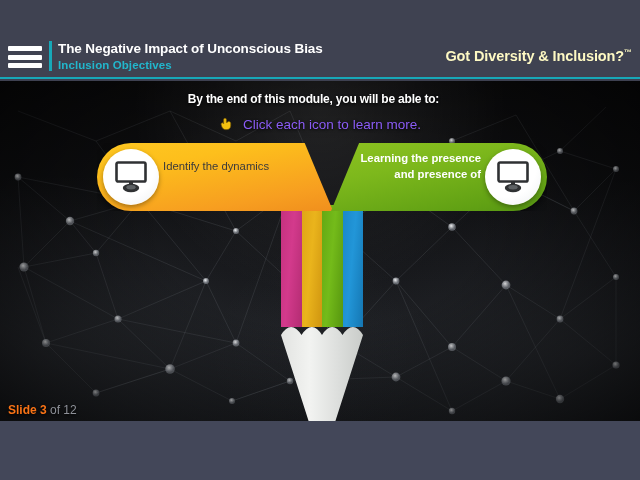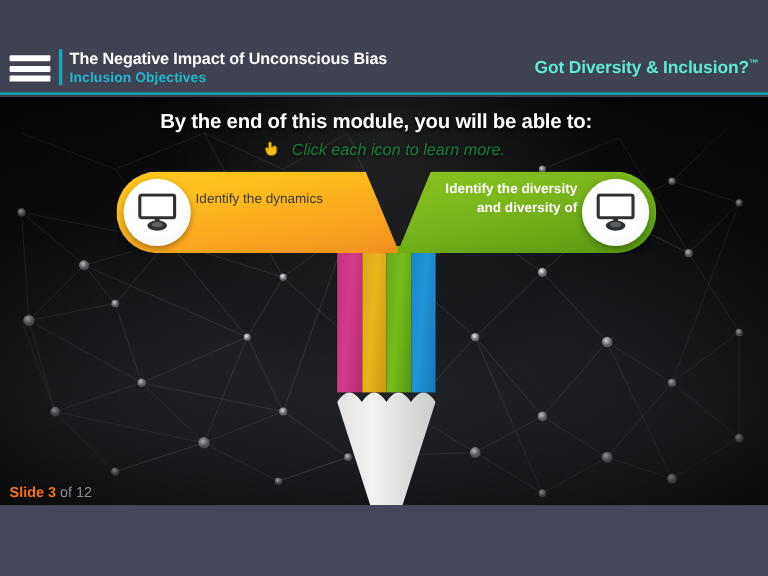--- a/index.html
+++ b/index.html
@@ -30,21 +30,21 @@
   .hdr-title {
     font-size:13.5px; font-weight:bold; color:#ffffff; letter-spacing:-0.1px;
     line-height:17px; white-space:nowrap;
   }
   .hdr-sub {
     font-size:11.5px; font-weight:bold; color:#22b7cc; letter-spacing:0.1px;
     line-height:15px; white-space:nowrap; margin-top:1px;
   }
   .brand {
     position:absolute; right:8px; top:48px;
-    font-size:14.5px; font-weight:bold; color:#5eead4; white-space:nowrap;
+    font-size:14.5px; font-weight:bold; color:#fef9c3; white-space:nowrap;
     letter-spacing:-0.1px;
   }
   .brand sup { font-size:8px; vertical-align:super; }
 
   
   .canvas {
     position:absolute; left:0; top:81px; width:640px; height:340px;
     background:#090909;
     overflow:hidden;
   }
@@ -59,27 +59,27 @@
   }
   .vignette {
     position:absolute; inset:0;
     background:radial-gradient(ellipse at 50% 45%, rgba(0,0,0,0) 35%, rgba(0,0,0,0.72) 100%);
     pointer-events:none;
   }
 
   
   .obj-title {
     position:absolute; left:0; top:11px; width:627px; text-align:center;
-    font-size:17px; font-weight:bold; color:#ffffff; letter-spacing:-0.2px;
+    font-size:12px; font-weight:bold; color:#ffffff; letter-spacing:-0.2px;
     text-shadow:0 1px 3px rgba(0,0,0,.9);
   }
   .obj-sub {
     position:absolute; left:0; top:35px; width:640px;
     display:flex; align-items:center; justify-content:center; gap:7px;
-    font-size:13.5px; font-style:italic; color:#15803d; font-weight:500;
+    font-size:13.5px; color:#8b5cf6; font-weight:500;
     text-shadow:0 1px 3px rgba(0,0,0,.9);
   }
   .hand-icon { width:17px; height:17px; display:block; }
 
   
   .callout { position:absolute; top:62px; height:68px; }
 
   .callout-left { left:97px; width:236px; }
   .co-left-shape {
     position:absolute; inset:0;
@@ -288,22 +288,22 @@
           <rect x="15" y="20" width="4" height="4.5" fill="#2f3133"></rect>
           <ellipse cx="17" cy="27" rx="8.2" ry="4.2" fill="#2f3133"></ellipse>
           <ellipse cx="17" cy="26.2" rx="4.6" ry="2.2" fill="#5d6164"></ellipse>
         </svg>
       </div>
     </div>
 
     <div class="callout callout-right">
       <div class="co-right-shape"></div>
       <div class="co-right-text">
-        <div>Identify the diversity</div>
-        <div>and diversity of</div>
+        <div>Learning the presence</div>
+        <div>and presence of</div>
       </div>
       <div class="icon-circle ic-right">
         <svg class="monitor-svg" viewBox="0 0 34 32">
           <rect x="2.5" y="1.5" width="29" height="19" rx="1.6" fill="#ffffff" stroke="#2f3133" stroke-width="2.6"></rect>
           <rect x="15" y="20" width="4" height="4.5" fill="#2f3133"></rect>
           <ellipse cx="17" cy="27" rx="8.2" ry="4.2" fill="#2f3133"></ellipse>
           <ellipse cx="17" cy="26.2" rx="4.6" ry="2.2" fill="#5d6164"></ellipse>
         </svg>
       </div>
     </div>

